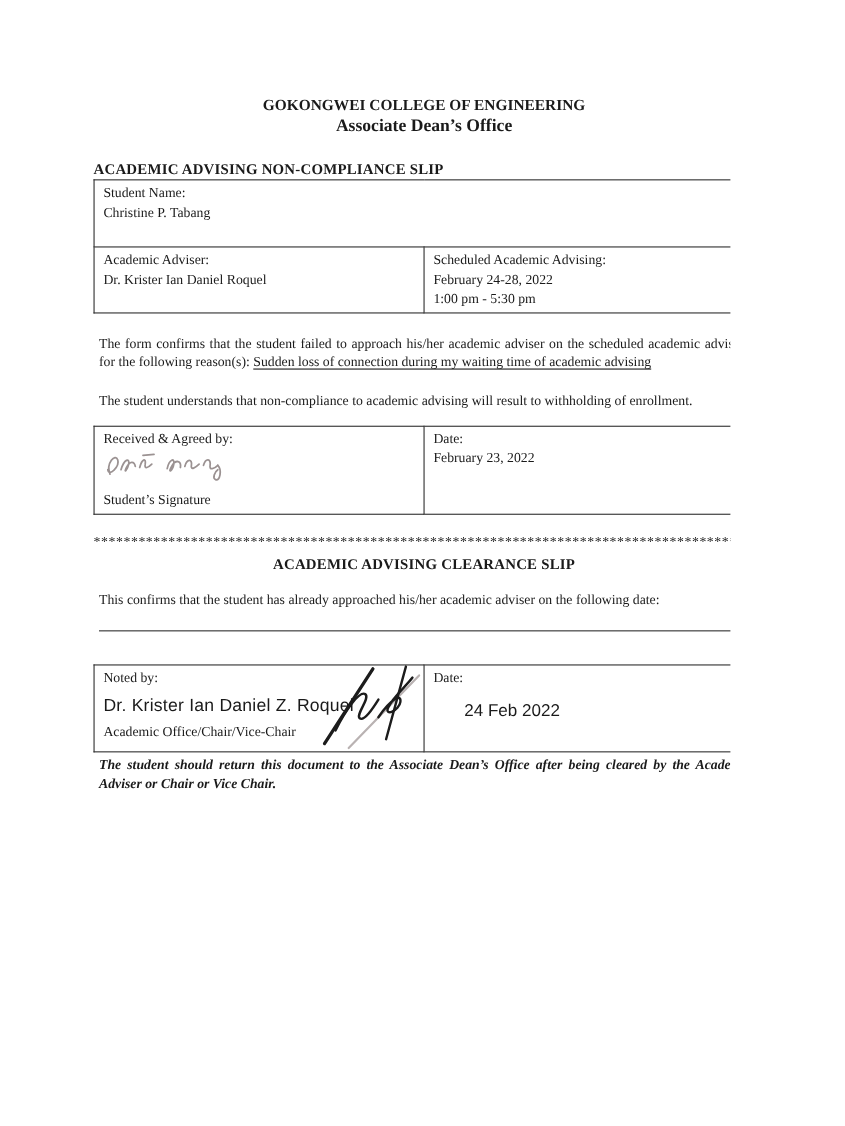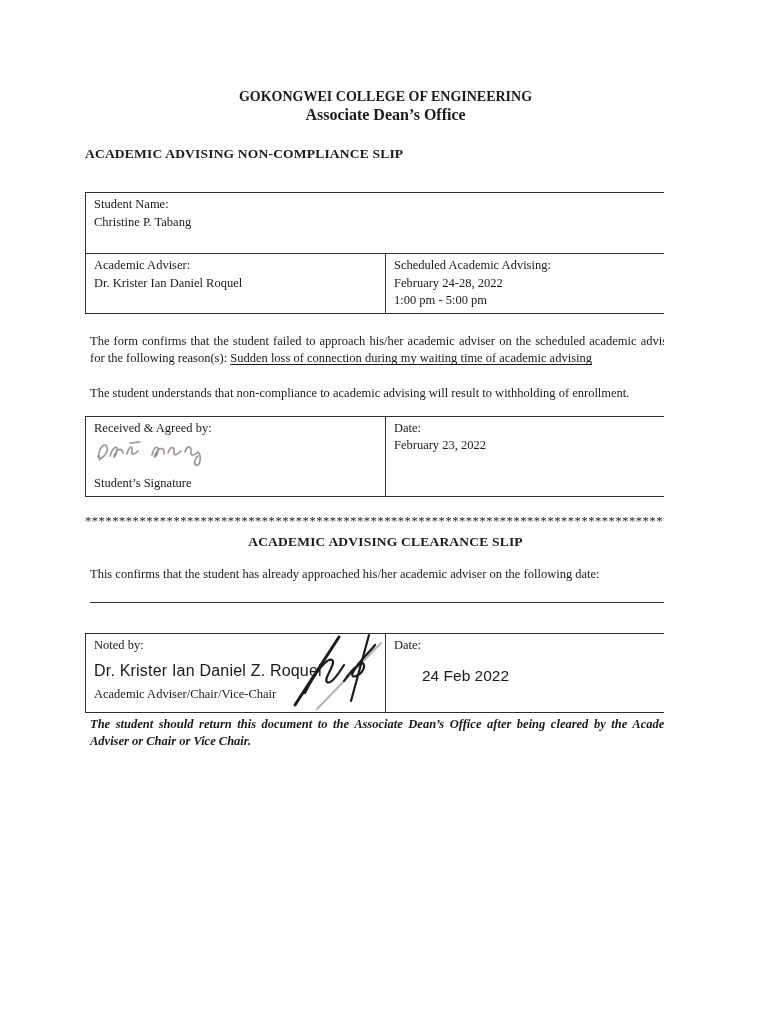--- a/index.html
+++ b/index.html
@@ -31,21 +31,21 @@
     border-collapse: collapse;
     table-layout: fixed;
   }
   table.slip td {
     border: 1.6px solid #2f2f2f;
     vertical-align: top;
     padding: 3px 8px 3px 8px;
     font-size: 12.5px;
     line-height: 17.5px;
   }
-  .t1 { margin-top: 29px; }
+  .t1 { }
   .t1 tr.r1 td { height: 54px; }
   .t1 tr.r2 td { height: 51px; }
   .t1 tr.r3 td { height: 52px; }
   .para {
     margin: 0 3px 0 5px;
     font-size: 12.5px;
     line-height: 17.8px;
     text-align: justify;
   }
   .p1 { margin-top: 19px; }
@@ -119,21 +119,21 @@
         </td>
       </tr>
       <tr class="r3">
         <td>
           <div>Academic Adviser:</div>
           <div>Dr. Krister Ian Daniel Roquel</div>
         </td>
         <td>
           <div>Scheduled Academic Advising:</div>
           <div>February 24-28, 2022</div>
-          <div>1:00 pm - 5:00 pm</div>
+          <div>1:00 pm - 5:30 pm</div>
         </td>
       </tr>
     </tbody>
       </table>
 
     <div class="para p1"><span>The form confirms that the student failed to approach his/her academic adviser on the scheduled academic advising for the following reason(s): </span><span class="reason">Sudden loss of connection during my waiting time of academic advising</span></div>
 
     <div class="para p2">The student understands that non-compliance to academic advising will result to withholding of enrollment.</div>
 
     <table class="slip t2">
@@ -170,21 +170,21 @@
     <div class="para p3">This confirms that the student has already approached his/her academic adviser on the following date:</div>
 
     <div class="date-blank"></div>
 
     <table class="slip t3">
       <tbody>
           <tr>
         <td class="sig-cell">
           <div>Noted by:</div>
           <div class="noted-name">Dr. Krister Ian Daniel Z. Roquel</div>
-          <div class="noted-role">Academic Adviser/Chair/Vice-Chair</div>
+          <div class="noted-role">Academic Office/Chair/Vice-Chair</div>
           <svg class="adviser-sig" width="108" height="84" viewBox="0 0 108 84">
             <g fill="none" stroke-linecap="round">
               <path d="M28 80 L92 14" stroke="#b9b2b2" stroke-width="2"></path>
               <path d="M6 76 L50 8" stroke="#1c1c1c" stroke-width="3"></path>
               <path d="M16 64 C26 44 38 28 43 31 C48 34 34 50 38 53 C42 56 50 44 55 36" stroke="#1c1c1c" stroke-width="2.2"></path>
               <path d="M55 52 C66 36 76 30 75 38 C74 46 60 52 64 43 C68 34 80 24 86 16" stroke="#1c1c1c" stroke-width="2.2"></path>
               <path d="M80 6 L62 72" stroke="#1c1c1c" stroke-width="2.2"></path>
             </g>
           </svg>
         </td>

